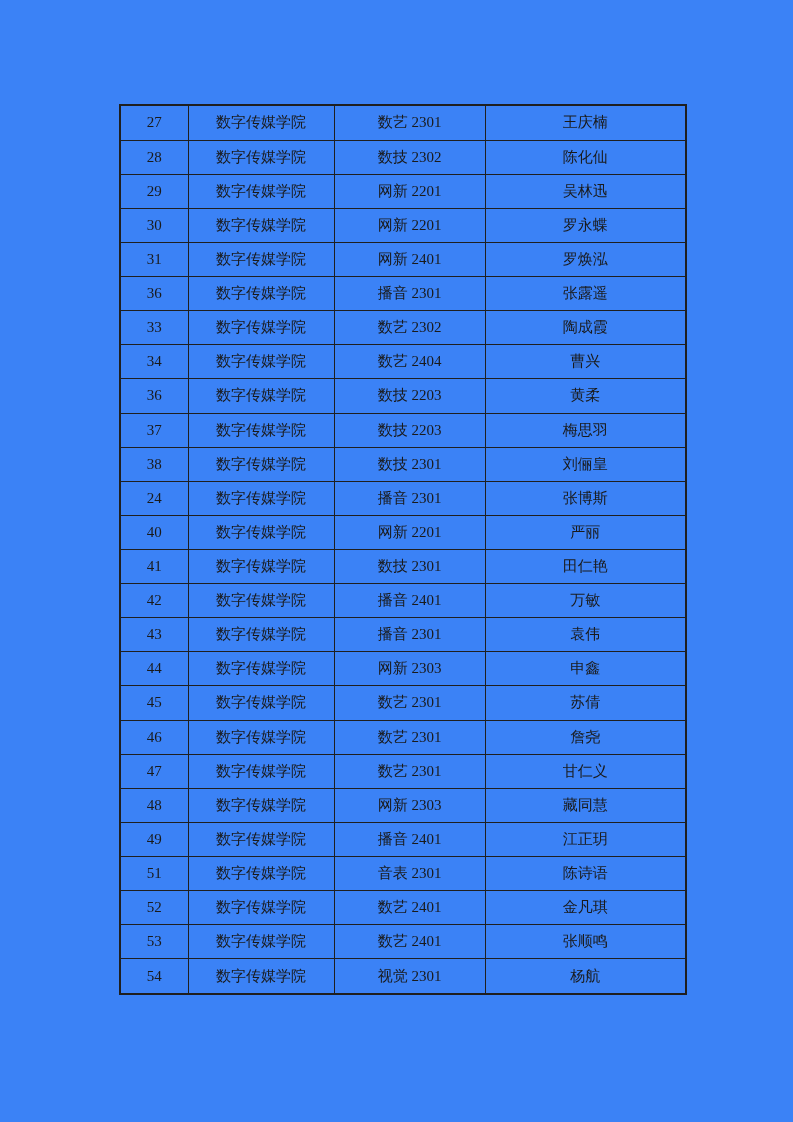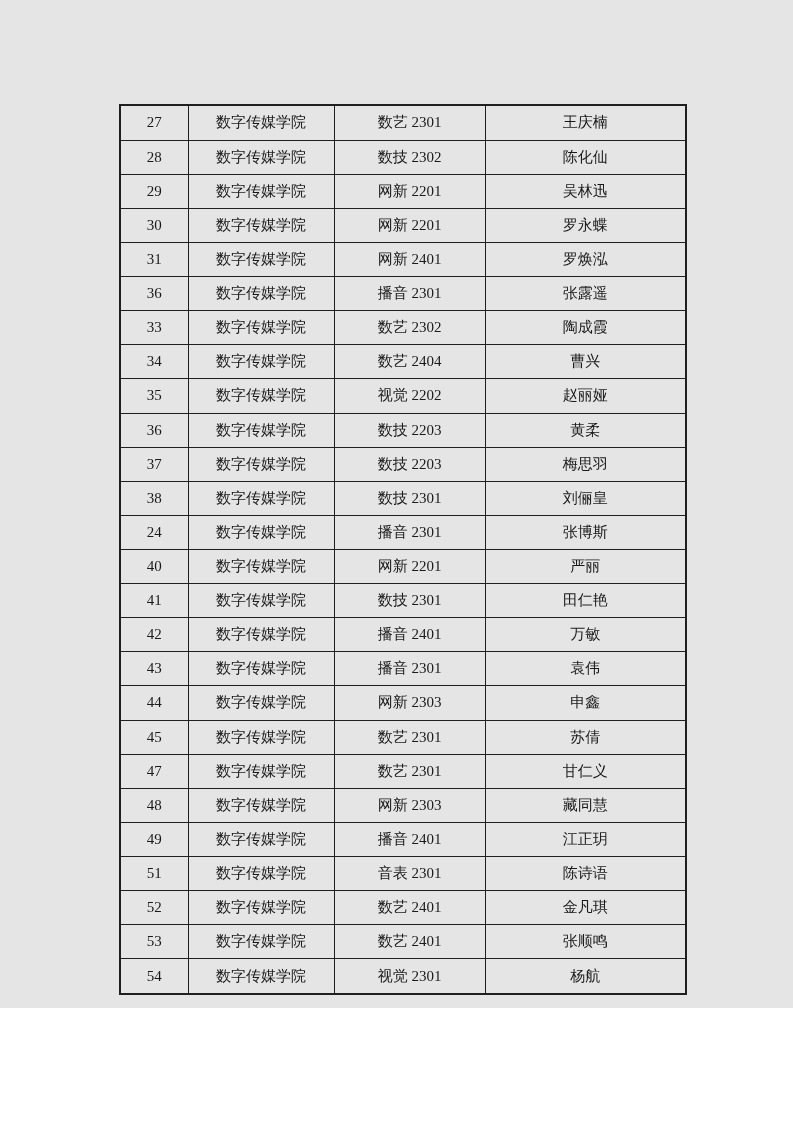--- a/index.html
+++ b/index.html
@@ -12,22 +12,22 @@
     background: #ffffff;
     position: relative;
     font-family: "Liberation Serif", "DejaVu Serif", serif;
     overflow: hidden;
   }
   .page {
     position: absolute;
     left: 0;
     top: 0;
     width: 793px;
-    height: 1008px;
-    background: #e5e5e5;
+    height: 1122px;
+    background: #3b82f6;
   }
   table.roster {
     position: absolute;
     left: 119px;
     top: 104px;
     width: 566px;
     height: 891px;
     border-collapse: collapse;
     table-layout: fixed;
     border: 2px solid var(--border-color, #1f1f1f);
@@ -98,26 +98,20 @@
           <td>数艺 2302</td>
           <td>陶成霞</td>
         </tr>
         <tr>
           <td>34</td>
           <td>数字传媒学院</td>
           <td>数艺 2404</td>
           <td>曹兴</td>
         </tr>
         <tr>
-          <td>35</td>
-          <td>数字传媒学院</td>
-          <td>视觉 2202</td>
-          <td>赵丽娅</td>
-        </tr>
-        <tr>
           <td>36</td>
           <td>数字传媒学院</td>
           <td>数技 2203</td>
           <td>黄柔</td>
         </tr>
         <tr>
           <td>37</td>
           <td>数字传媒学院</td>
           <td>数技 2203</td>
           <td>梅思羽</td>
@@ -162,20 +156,26 @@
           <td>44</td>
           <td>数字传媒学院</td>
           <td>网新 2303</td>
           <td>申鑫</td>
         </tr>
         <tr>
           <td>45</td>
           <td>数字传媒学院</td>
           <td>数艺 2301</td>
           <td>苏倩</td>
+        </tr>
+        <tr>
+          <td>46</td>
+          <td>数字传媒学院</td>
+          <td>数艺 2301</td>
+          <td>詹尧</td>
         </tr>
         <tr>
           <td>47</td>
           <td>数字传媒学院</td>
           <td>数艺 2301</td>
           <td>甘仁义</td>
         </tr>
         <tr>
           <td>48</td>
           <td>数字传媒学院</td>

